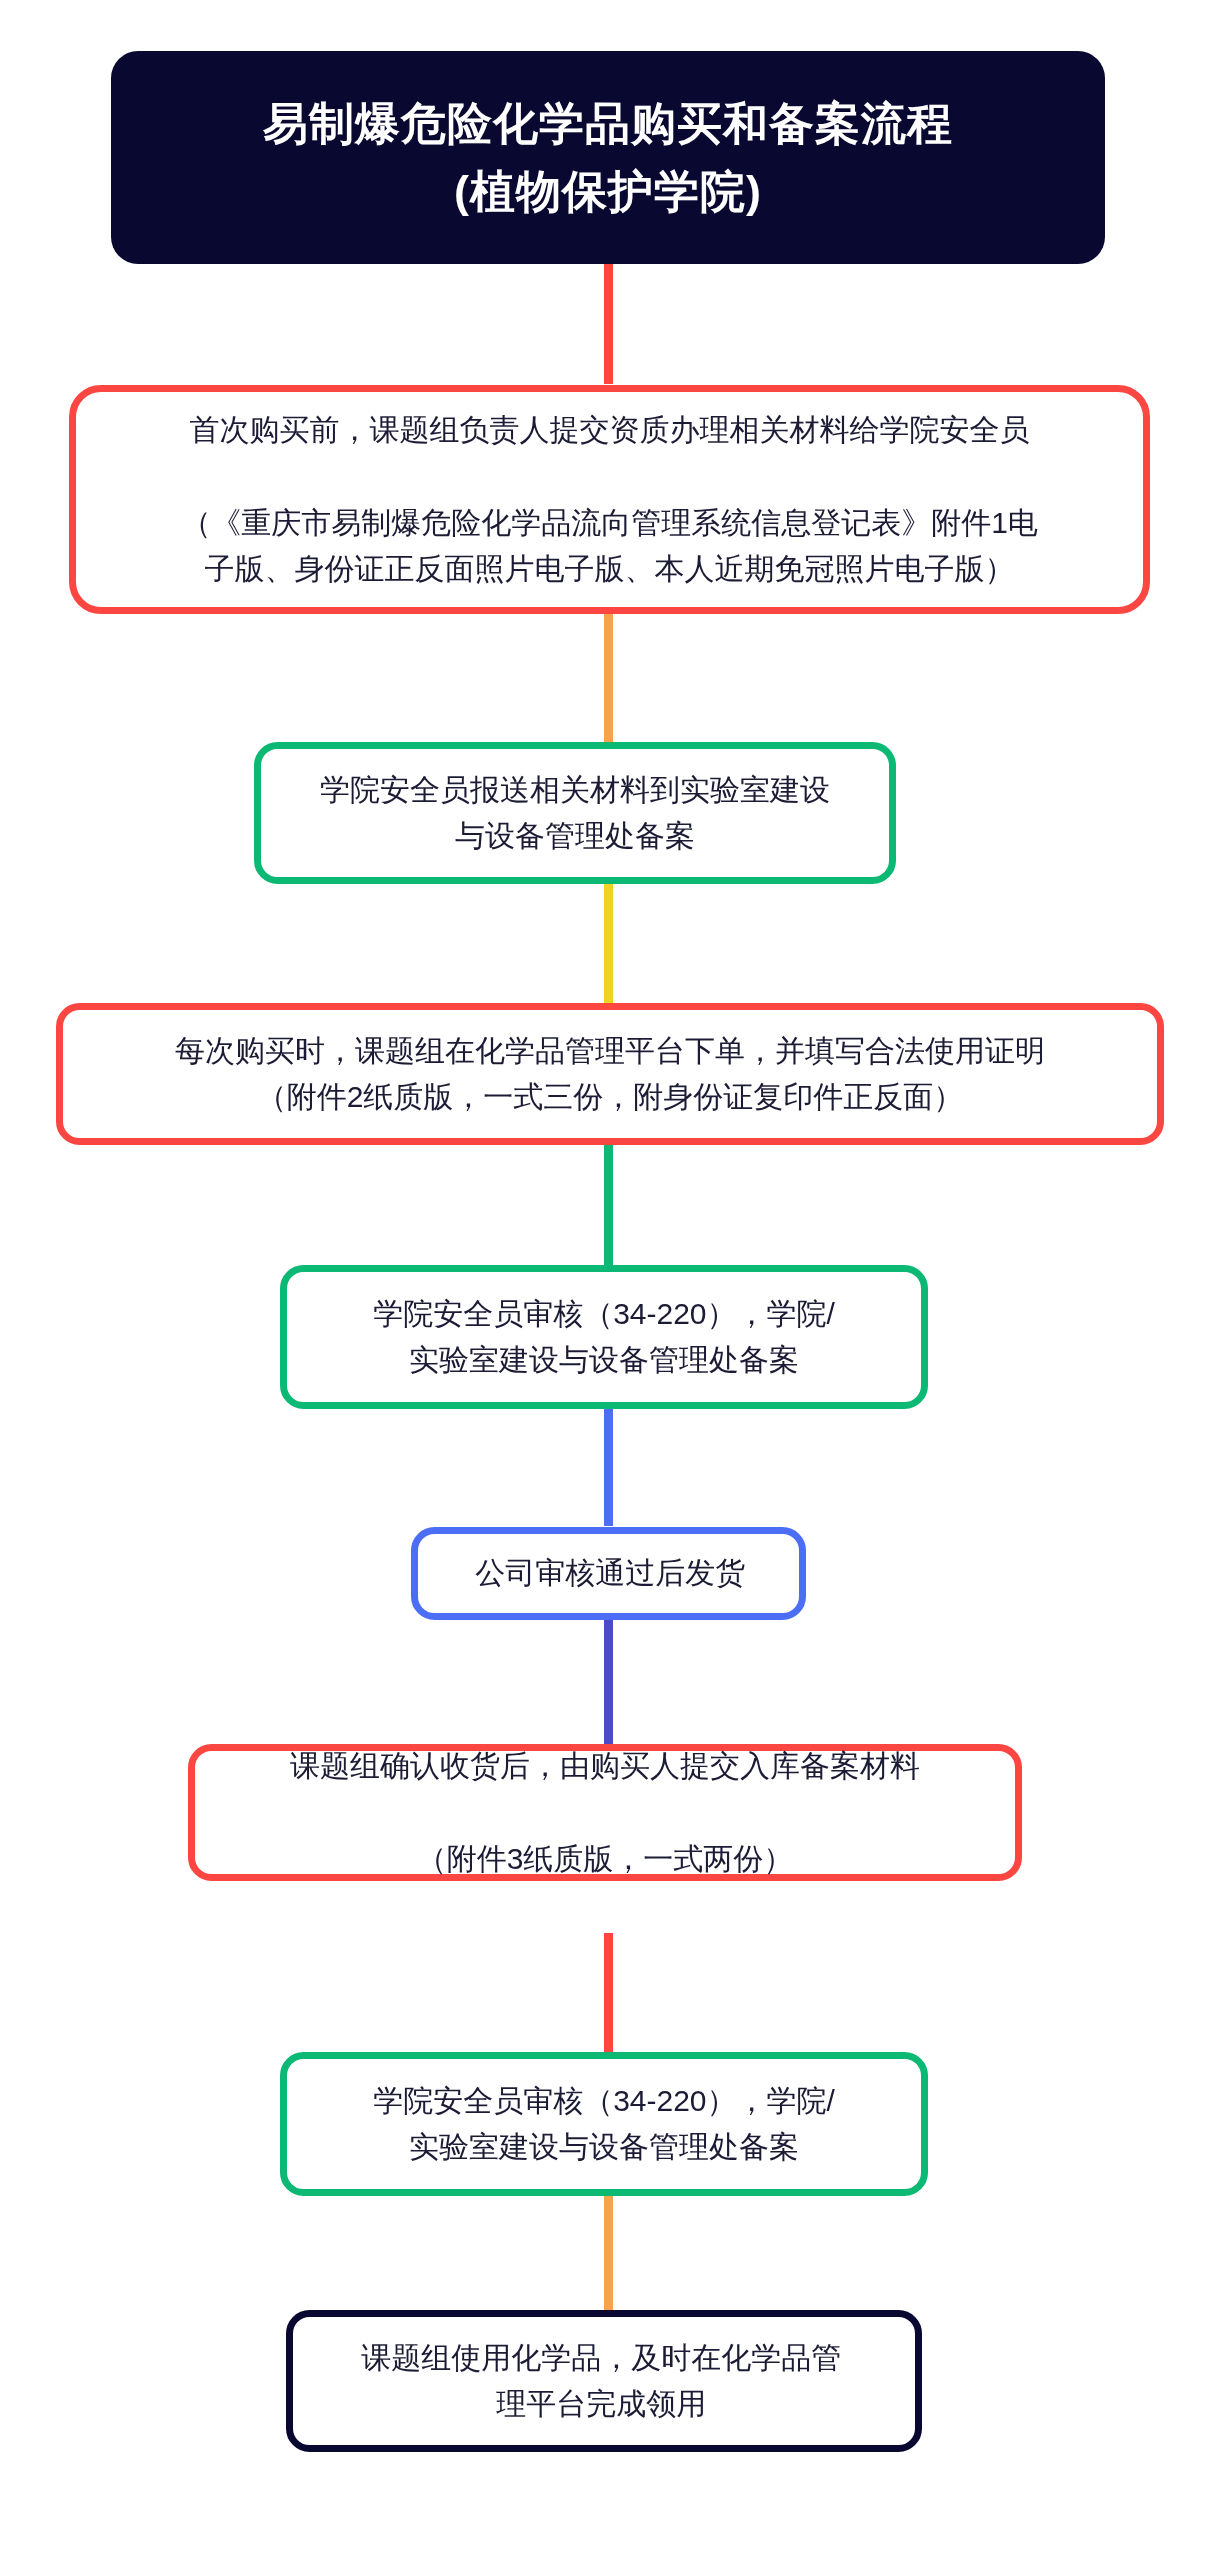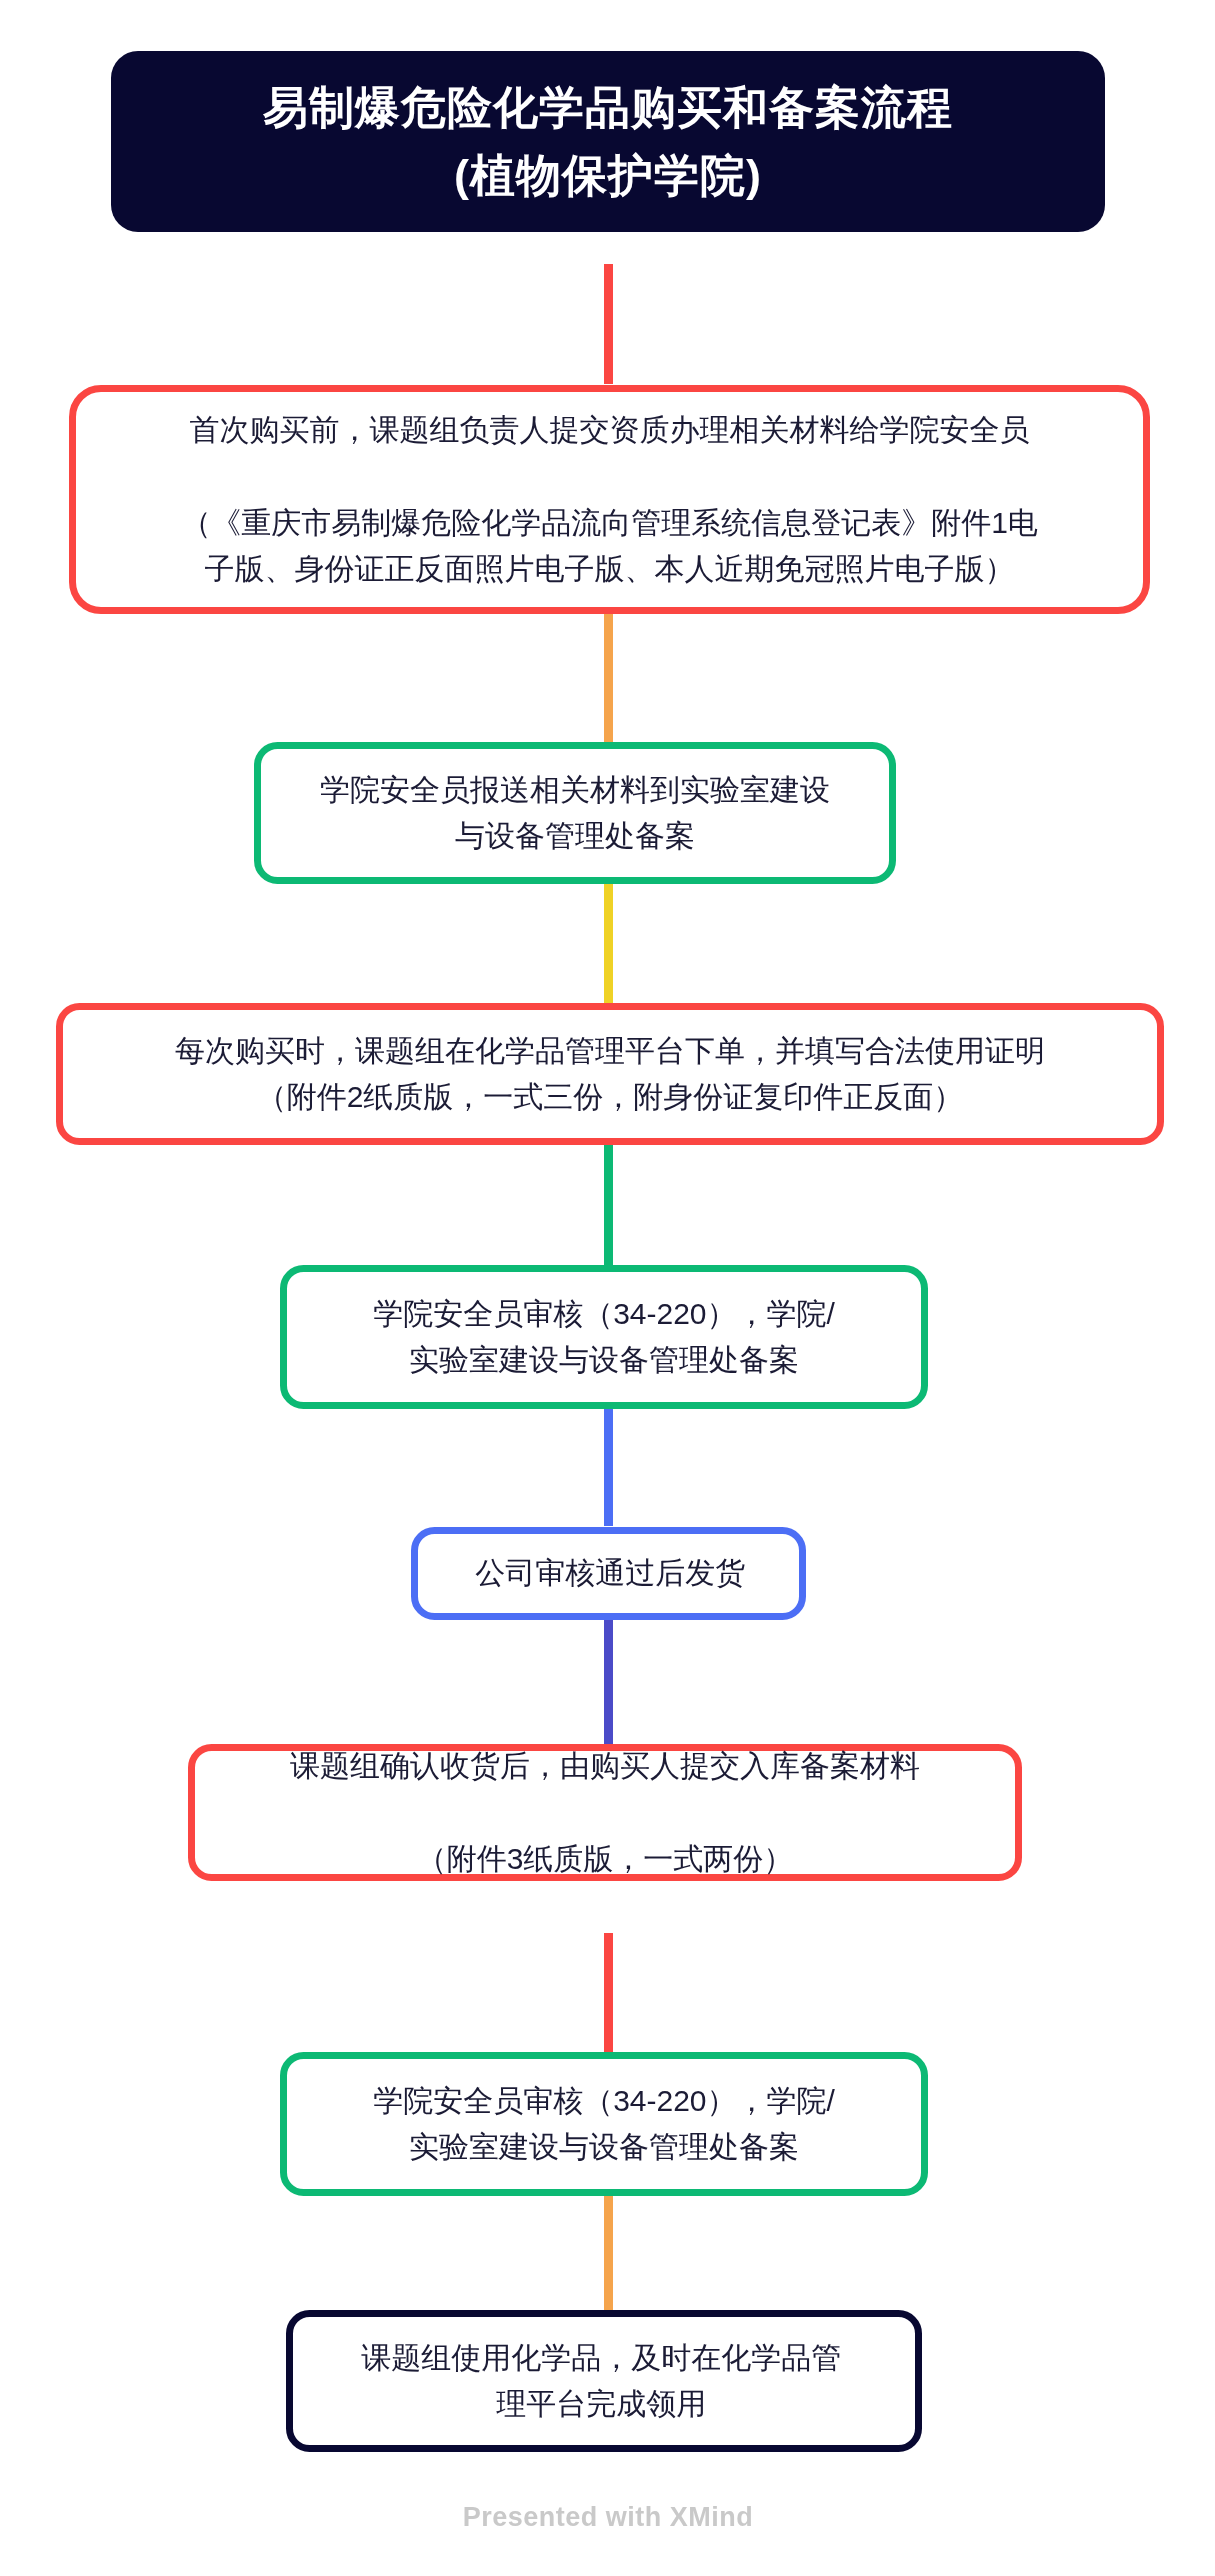--- a/index.html
+++ b/index.html
@@ -8,21 +8,21 @@
     background: #ffffff;
     font-family: "Liberation Sans", "DejaVu Sans", sans-serif;
     position: relative;
     overflow: hidden;
   }
   .stage { position: absolute; inset: 0; }
 
   
   .title-box {
     position: absolute;
-    left: 111px; top: 51px; width: 994px; height: 181px;
+    left: 111px; top: 51px; width: 994px; height: 213px;
     border-radius: 27px;
     display: flex; align-items: center; justify-content: center;
     box-sizing: border-box;
   }
   .title-text {
     color: #ffffff;
     font-size: 45px;
     font-weight: 700;
     line-height: 1.5;
     text-align: center;
@@ -135,16 +135,15 @@
   <div class="node n7" style="border-color: rgb(12, 185, 116);">
     <div class="node-text">学院安全员审核（34-220），学院/
 实验室建设与设备管理处备案</div>
   </div>
 
   <div class="node n8" style="border-color: rgb(8, 8, 49); padding-left: 12px;">
     <div class="node-text">课题组使用化学品，及时在化学品管
 理平台完成领用</div>
   </div>
 
-  <div class="footer" style="color: rgb(201, 201, 201);">Presented with XMind</div>
 
 </div>
 
 
 </body></html>

